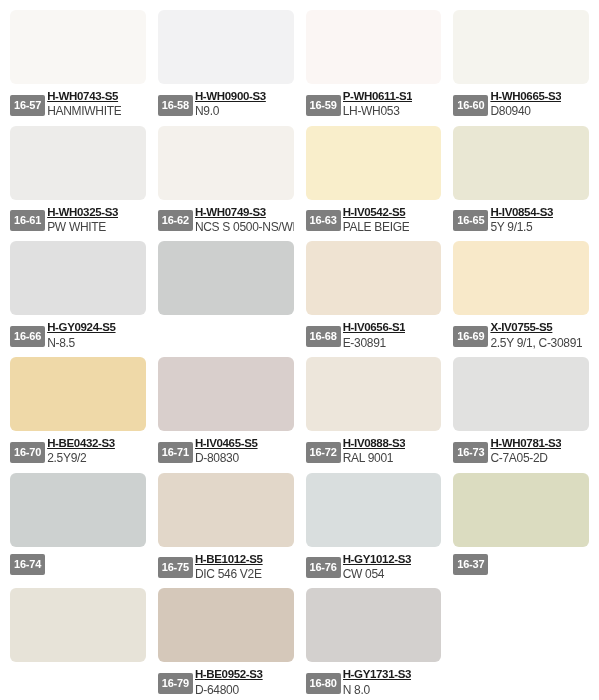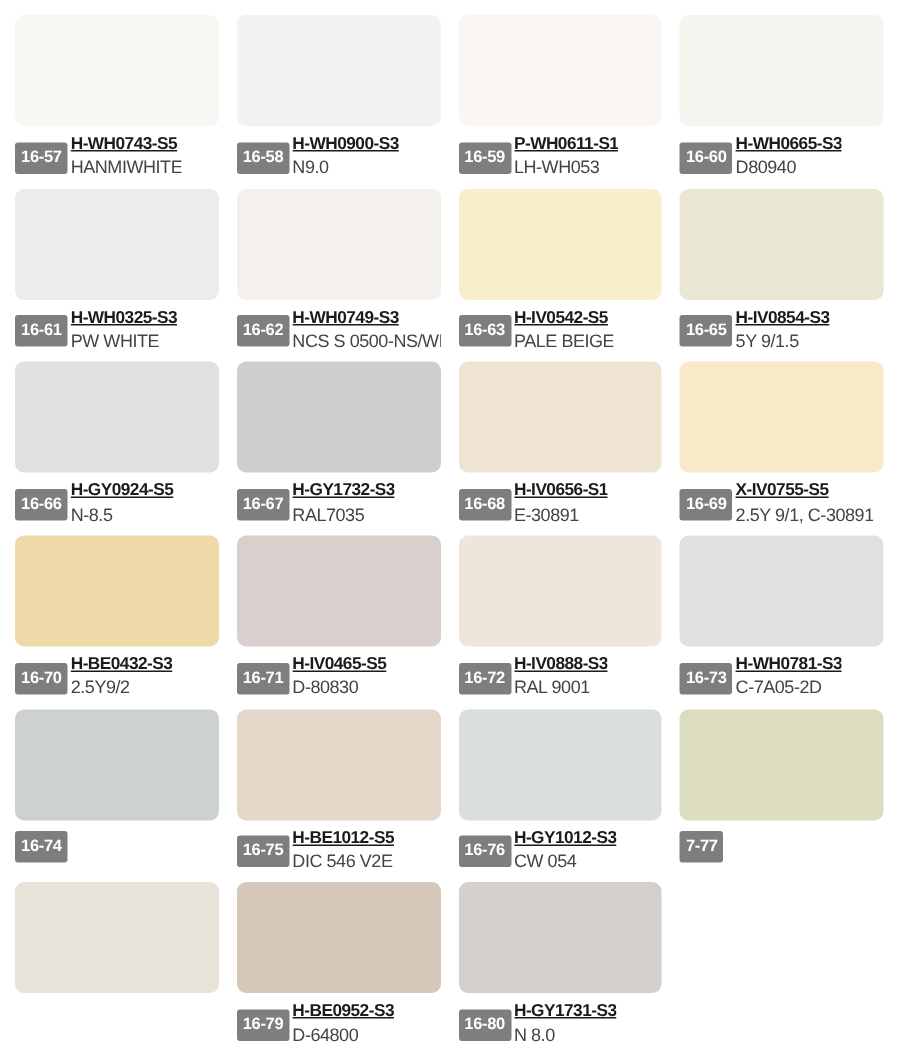--- a/index.html
+++ b/index.html
@@ -170,27 +170,20 @@
         <div class="meta">
           <div class="chip">16-66</div>
           <div class="labels">
             <div class="code">H-GY0924-S5</div>
             <div class="alias">N-8.5</div>
           </div>
         </div>
       </div>
       <div class="cell">
         <div class="swatch" style="background: rgb(205, 207, 206);"></div>
-        <div class="meta">
-          <div class="chip">16-67</div>
-          <div class="labels">
-            <div class="code">H-GY1732-S3</div>
-            <div class="alias">RAL7035</div>
-          </div>
-        </div>
       </div>
       <div class="cell">
         <div class="swatch" style="background: rgb(239, 227, 210);"></div>
         <div class="meta">
           <div class="chip">16-68</div>
           <div class="labels">
             <div class="code">H-IV0656-S1</div>
             <div class="alias">E-30891</div>
           </div>
         </div>
@@ -267,21 +260,21 @@
           <div class="chip">16-76</div>
           <div class="labels">
             <div class="code">H-GY1012-S3</div>
             <div class="alias">CW 054</div>
           </div>
         </div>
       </div>
       <div class="cell">
         <div class="swatch" style="background: rgb(219, 220, 192);"></div>
         <div class="meta">
-          <div class="chip">7-77</div>
+          <div class="chip">16-37</div>
         </div>
       </div>
       <div class="cell">
         <div class="swatch" style="background: rgb(231, 227, 216);"></div>
       </div>
       <div class="cell">
         <div class="swatch" style="background: rgb(213, 200, 186);"></div>
         <div class="meta">
           <div class="chip">16-79</div>
           <div class="labels">

